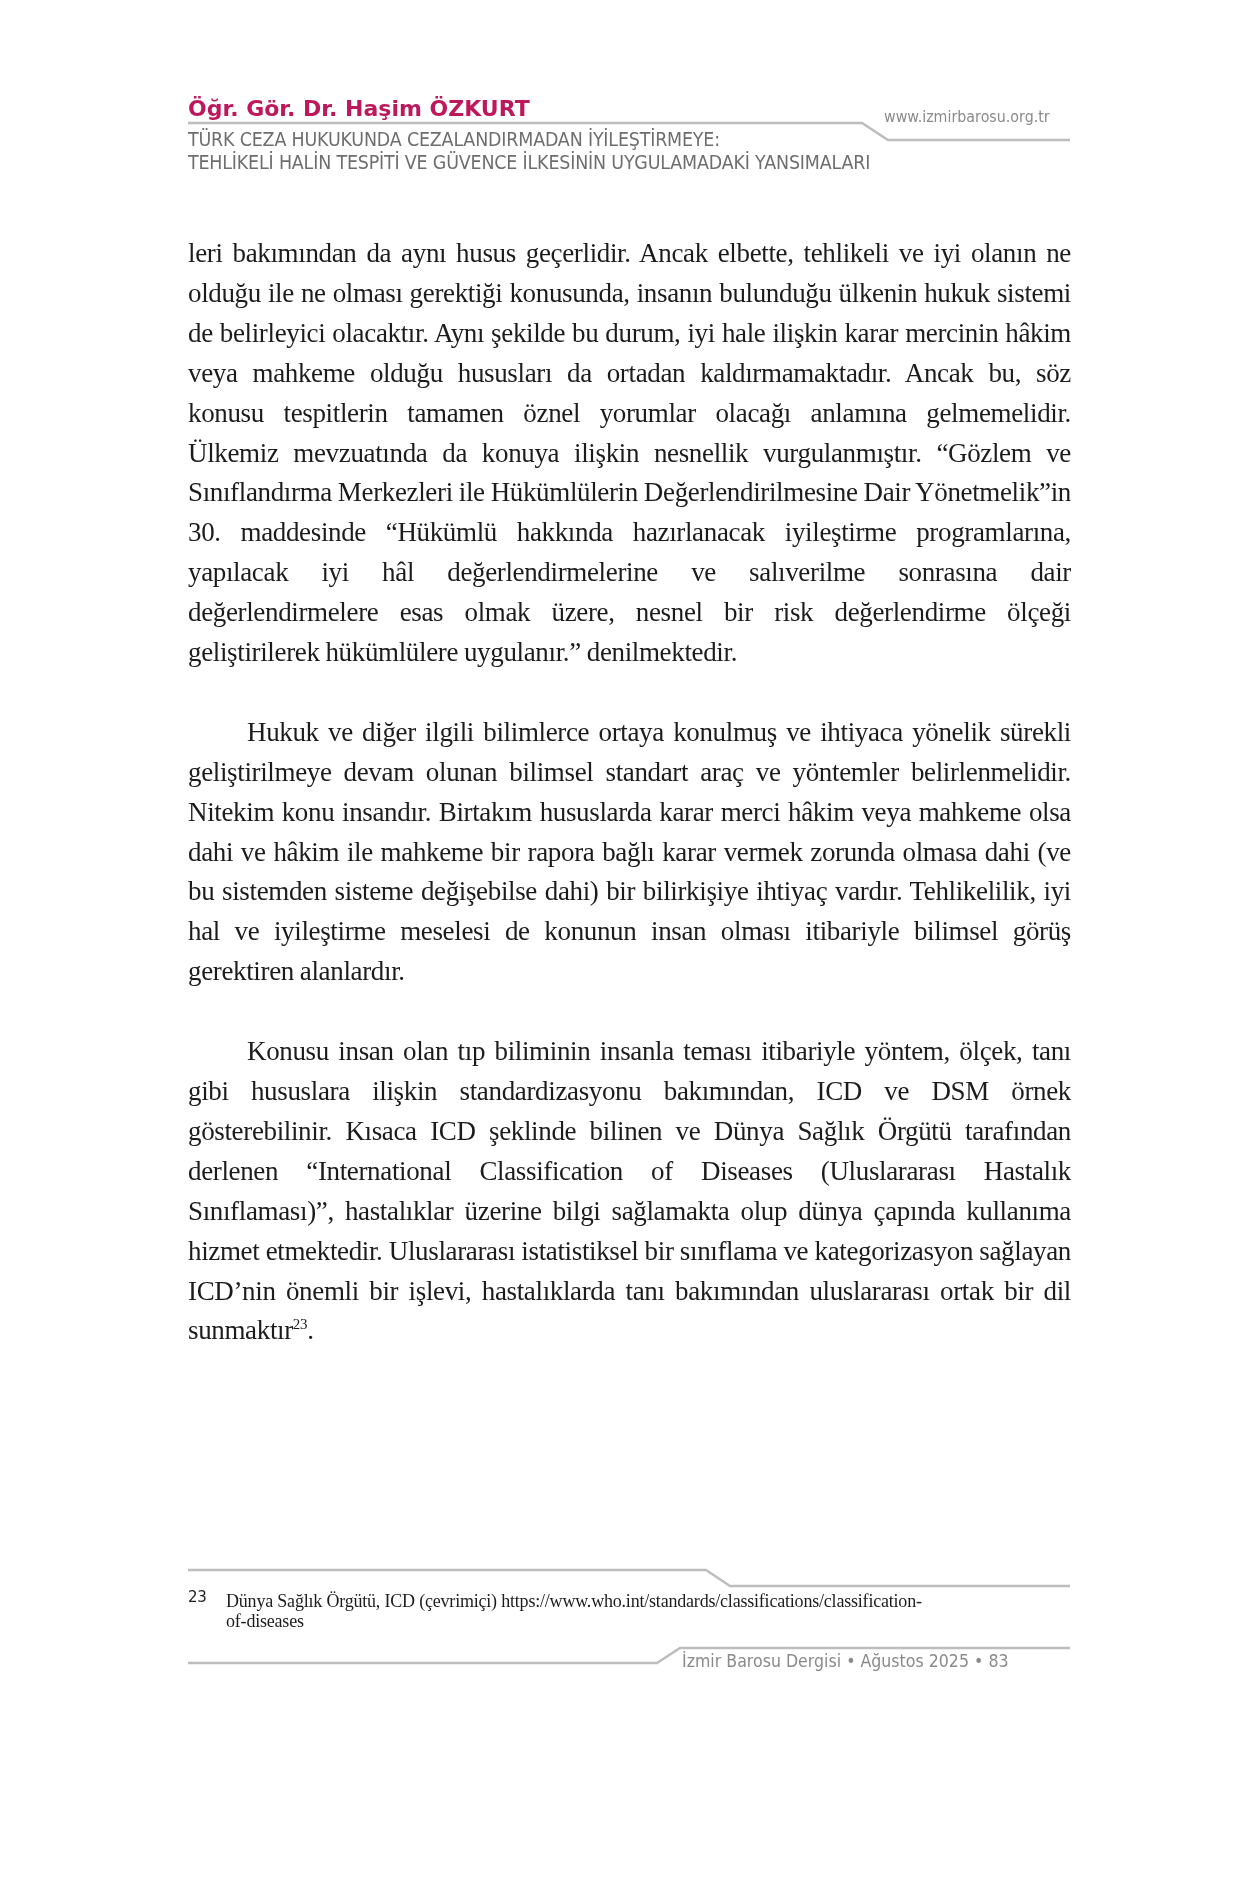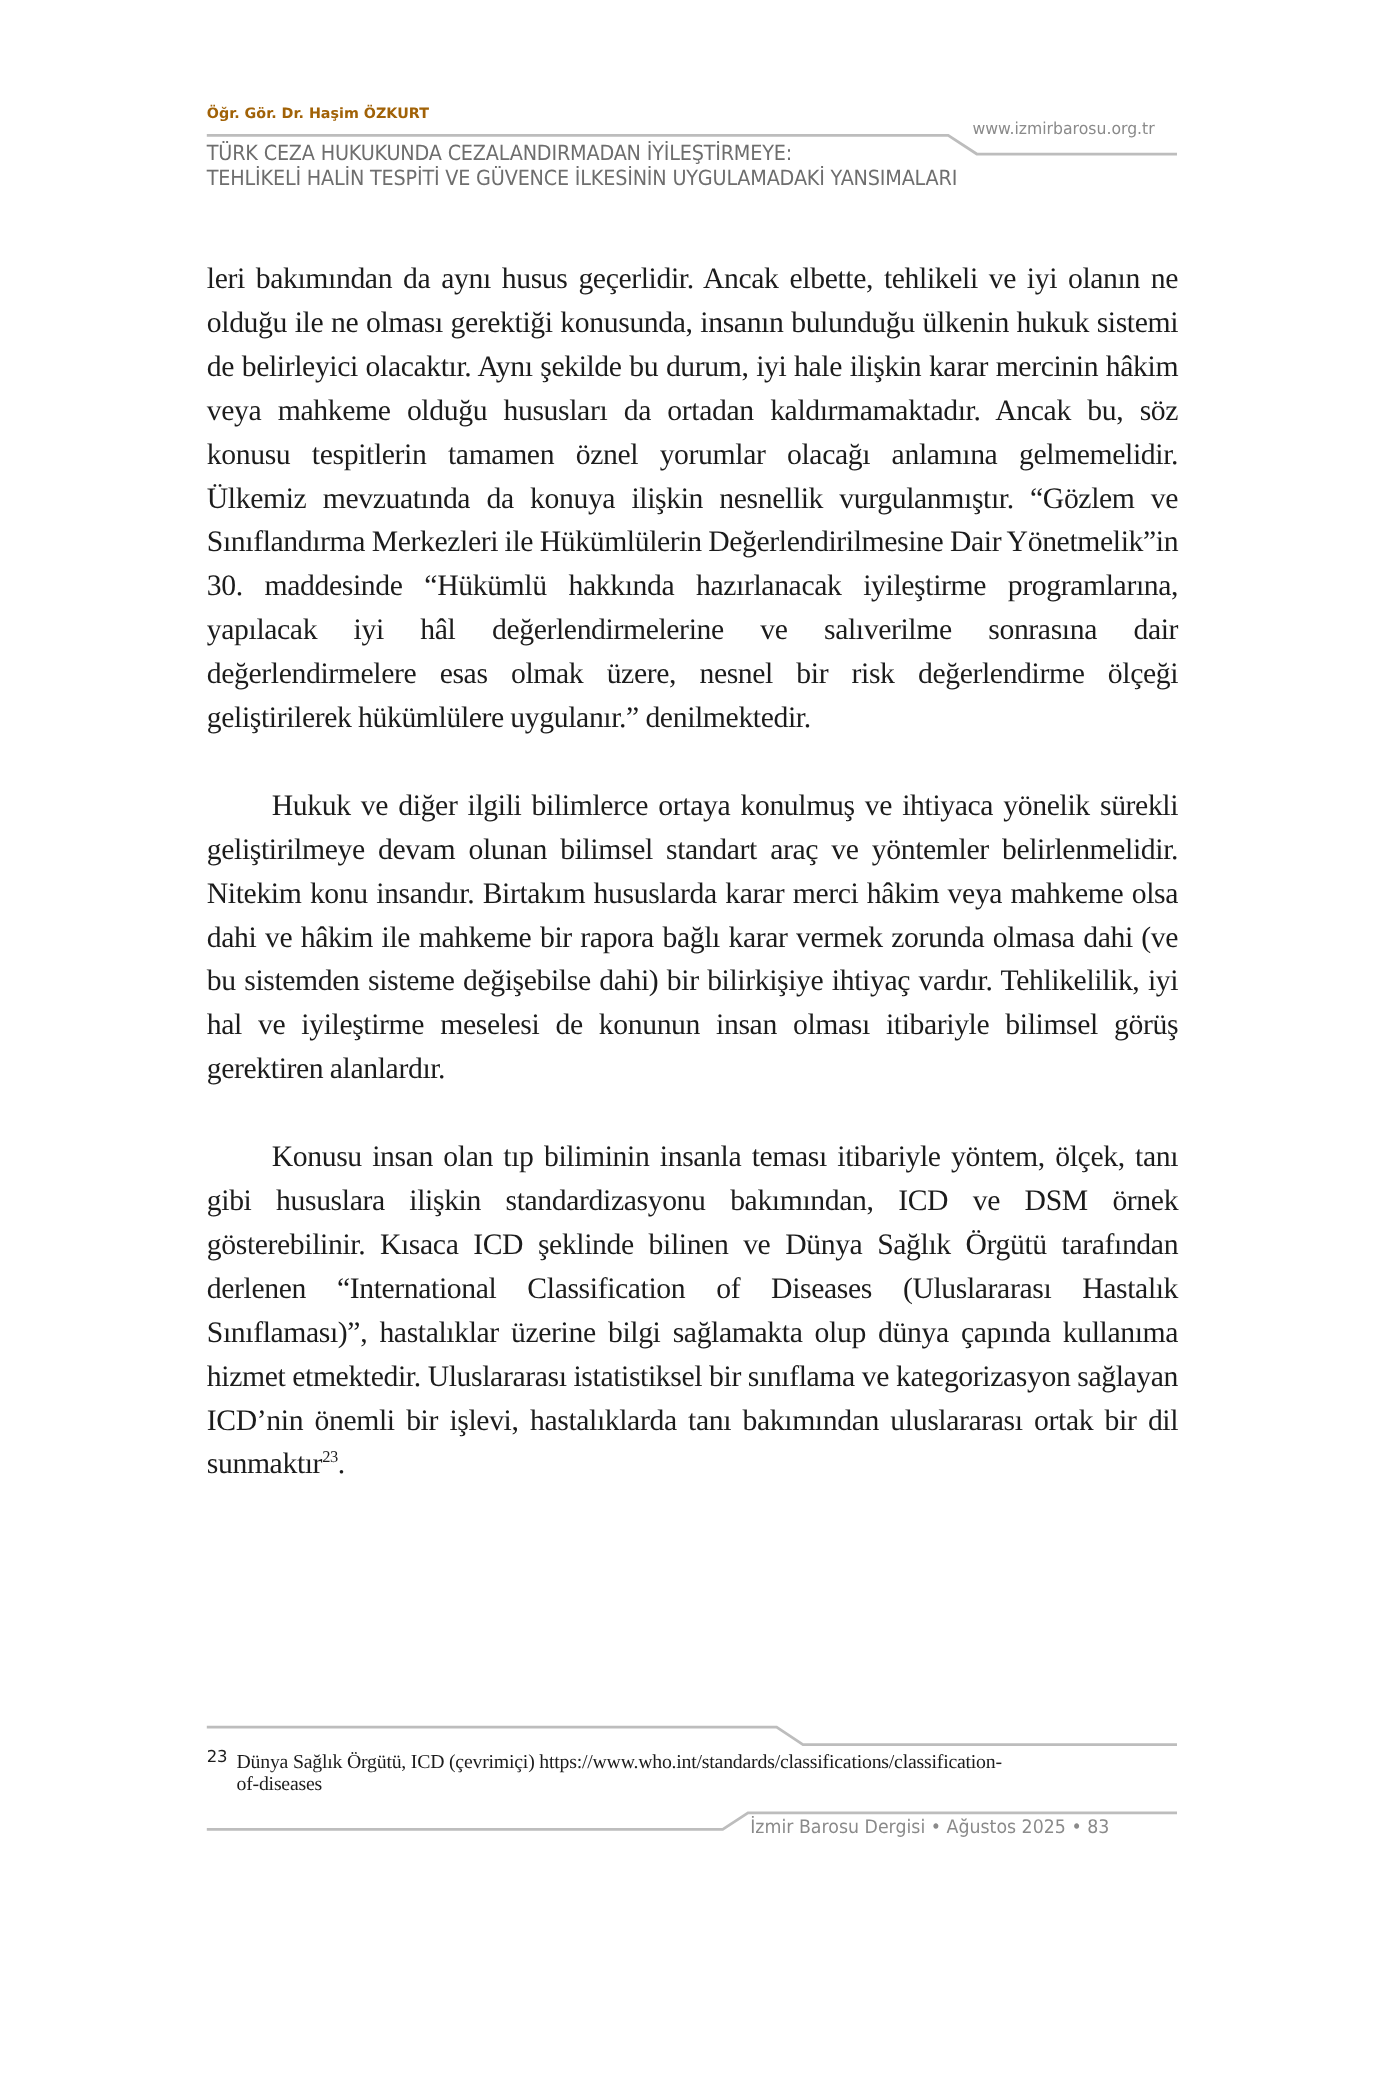--- a/index.html
+++ b/index.html
@@ -2,21 +2,21 @@
 <html><head>
 <meta charset="utf-8">
 <style>
   html, body { margin: 0; padding: 0; background: #ffffff; }
   body { width: 1260px; height: 1890px; position: relative; overflow: hidden; }
   .page { position: absolute; left: 0; top: 0; width: 1260px; height: 1890px; background: #ffffff; }
 
   .hdr-author {
     position: absolute; left: 188px; top: 96px;
     font-family: "DejaVu Sans", sans-serif; font-weight: bold;
-    font-size: 13px; color: #a16207; letter-spacing: 0px; white-space: nowrap;
+    font-size: 22px; color: #be185d; letter-spacing: 0px; white-space: nowrap;
   }
   .hdr-title {
     position: absolute; left: 188px; top: 128px;
     font-family: "DejaVu Sans", sans-serif; font-weight: normal;
     font-size: 19px; line-height: 23px; color: #6e6e6e;
     letter-spacing: -0.2px; white-space: nowrap;
     transform: scaleX(0.92); transform-origin: left top;
   }
   .hdr-url {
     position: absolute; left: 884px; top: 108px;
@@ -38,21 +38,21 @@
 
   .footnote {
     position: absolute; left: 188px; top: 1591px; width: 883px;
     font-family: "Liberation Serif", serif; font-size: 18px; line-height: 20px; color: #1c1c1c;
     letter-spacing: -0.2px;
   }
   .fn-num {
     position: absolute; left: 0; top: -4px;
     font-family: "DejaVu Sans", sans-serif; font-size: 15px; color: #1c1c1c;
   }
-  .fn-text { margin-left: 27px; }
+  .fn-text { margin-left: 38px; }
   .fn-text .line2 { display: block; margin-left: 0; }
 
   .footer-text {
     position: absolute; left: 682px; top: 1651px;
     font-family: "DejaVu Sans", sans-serif; font-size: 17px; color: #8a8a8a; white-space: nowrap;
     transform: scaleX(0.93); transform-origin: left top;
   }
 </style>
 </head>
 <body>

